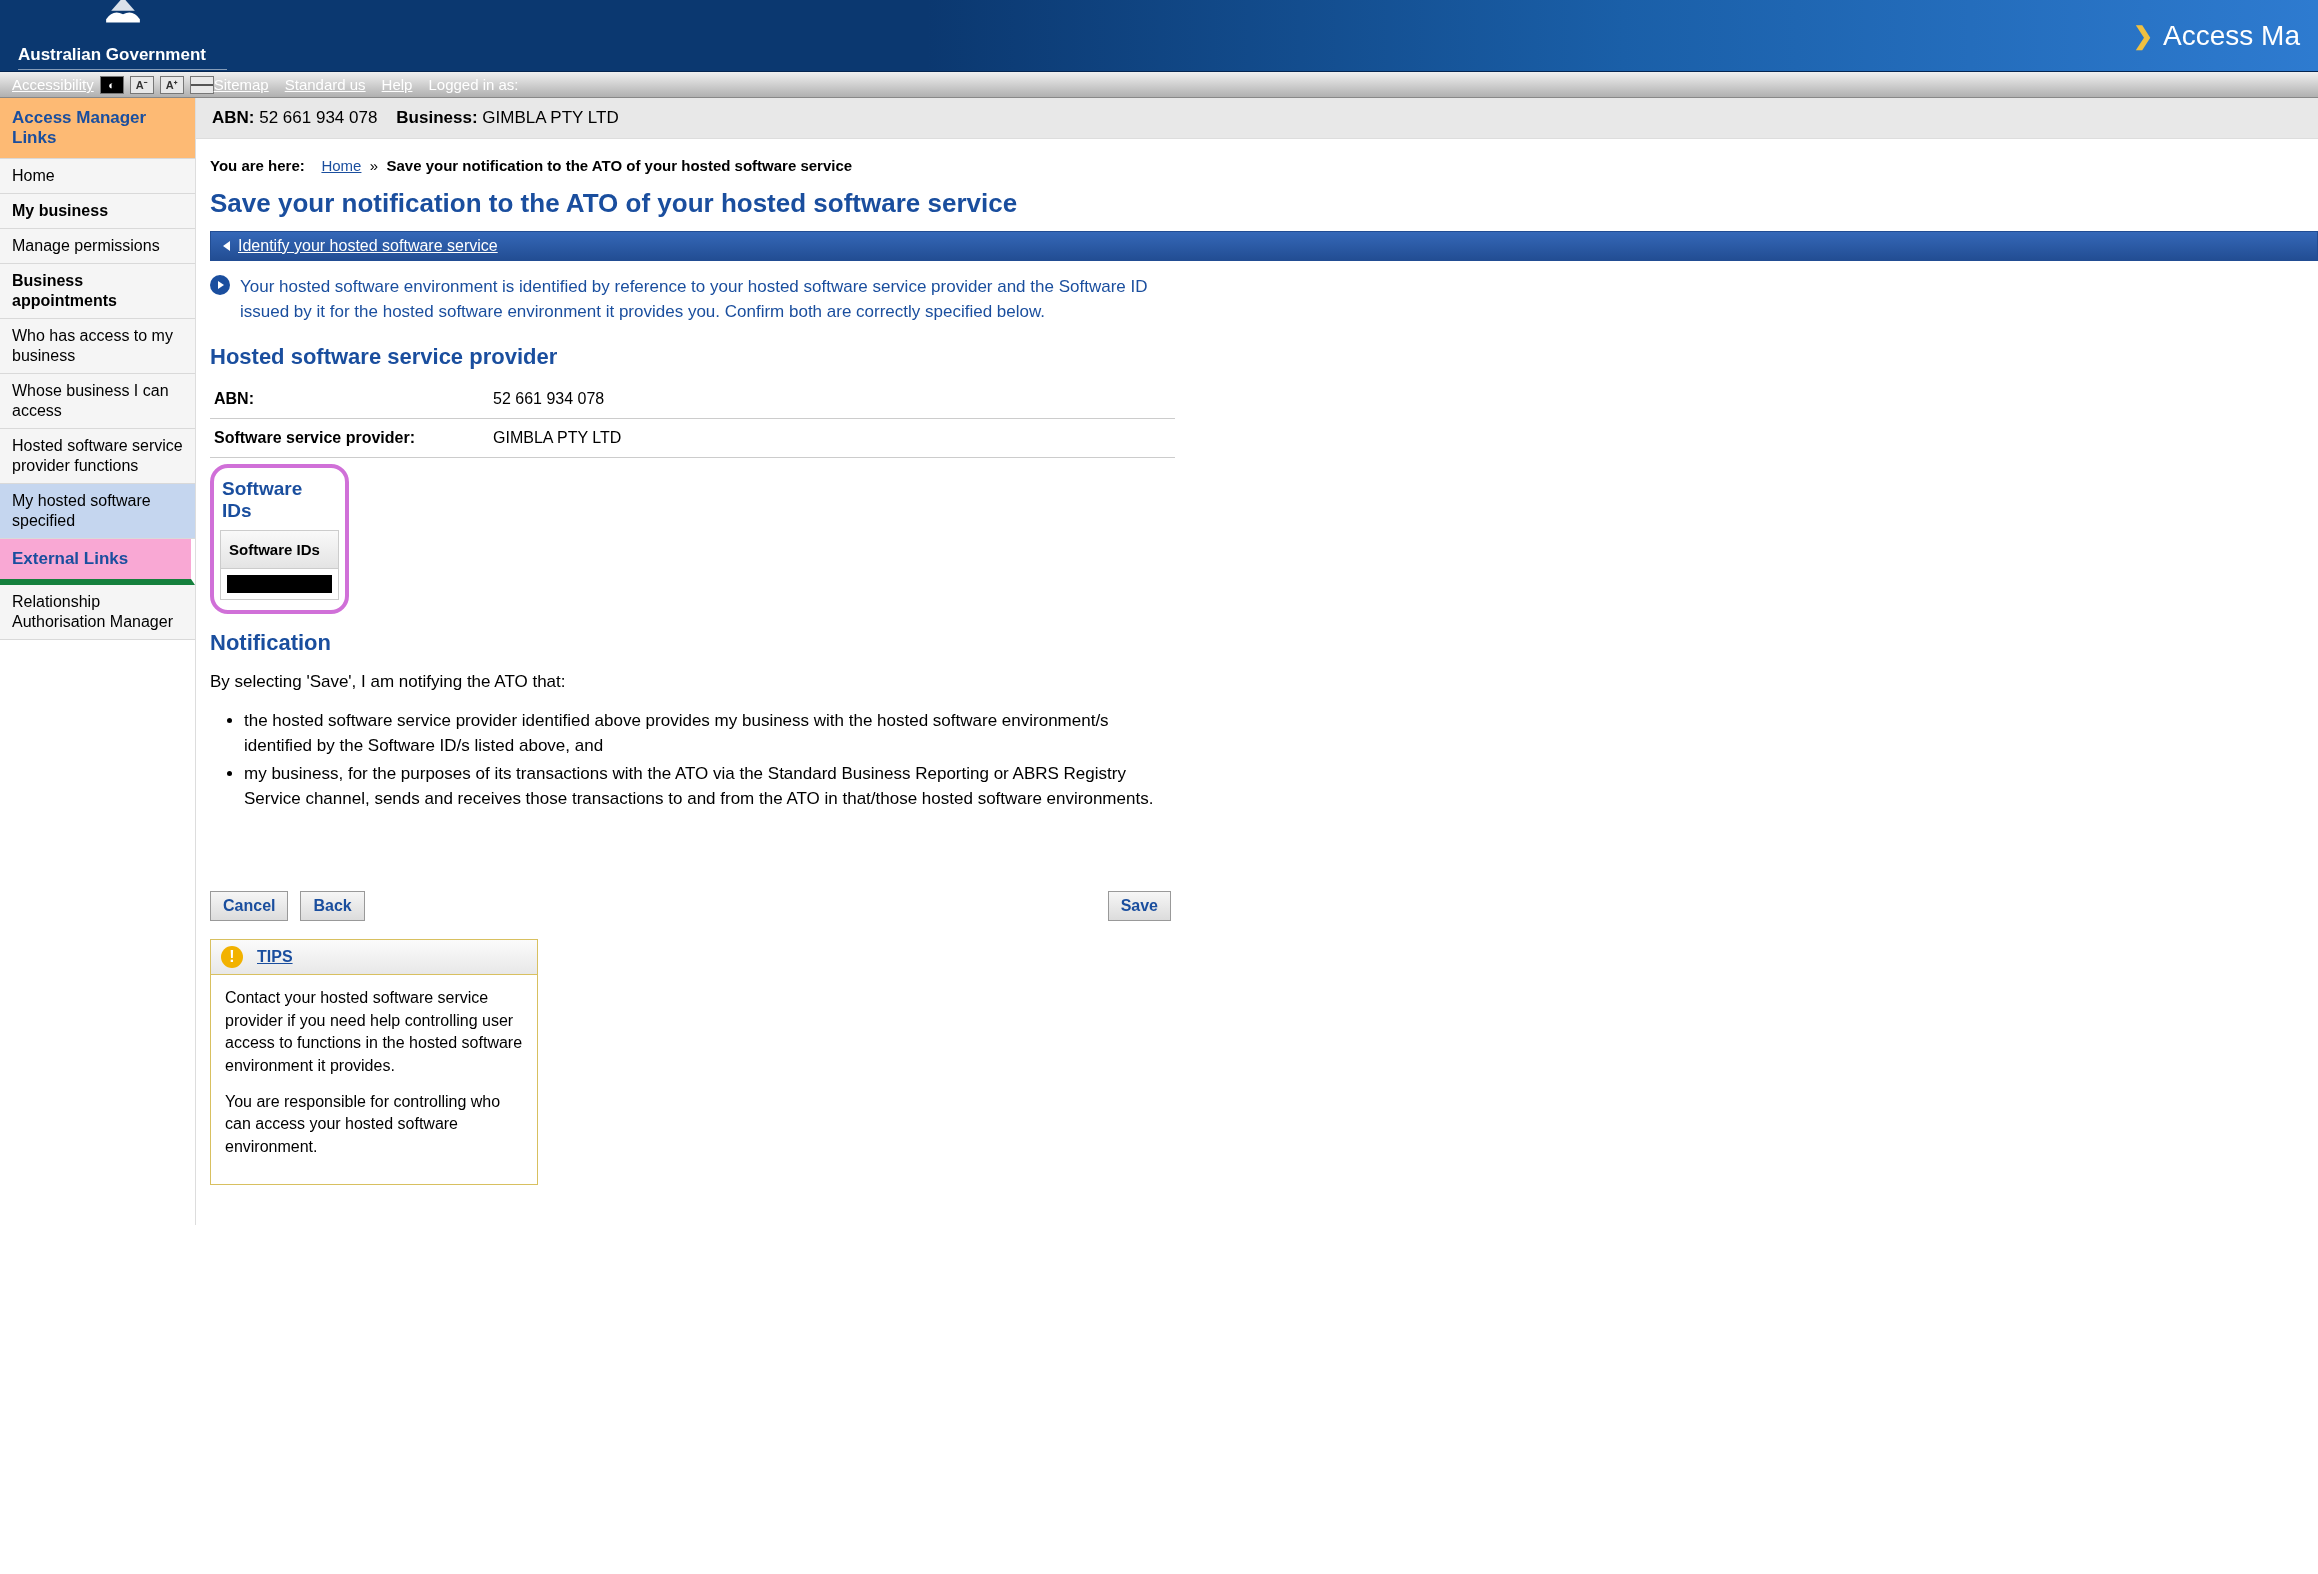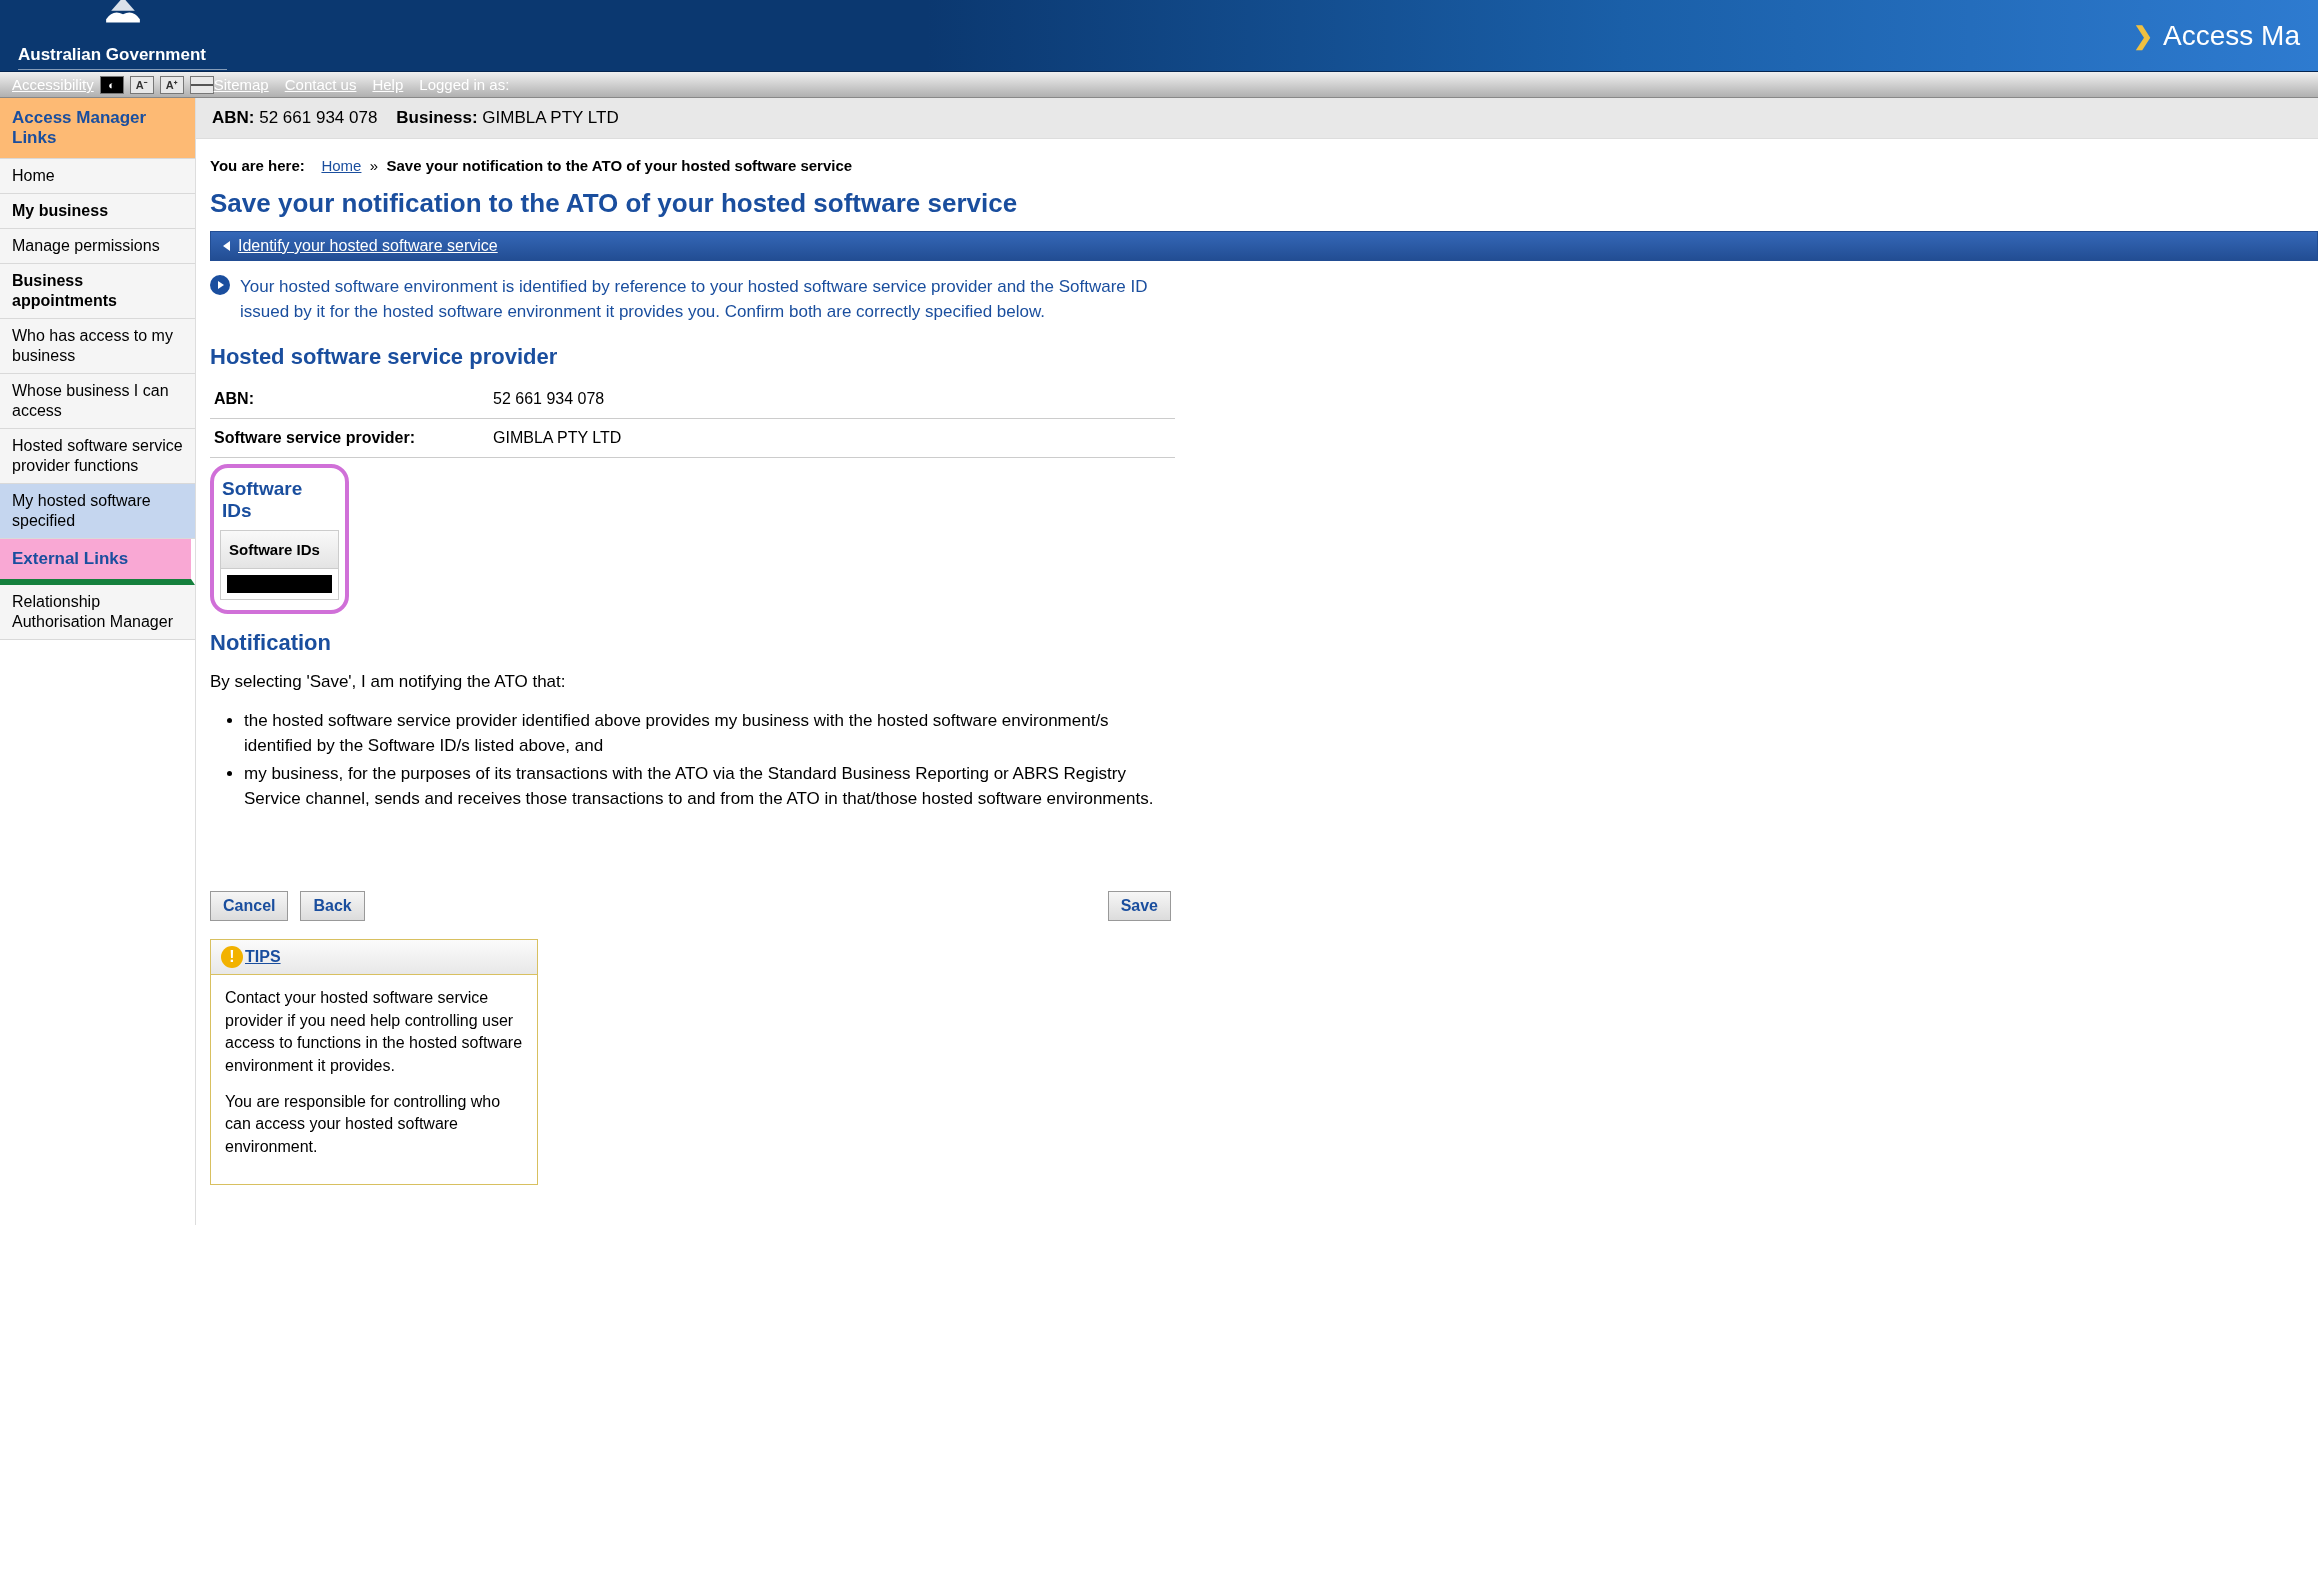--- a/index.html
+++ b/index.html
@@ -118,21 +118,21 @@
       padding:5px 12px; cursor:pointer;margin-top:20px;
     }
 
     
     .tips {
       border:1px solid #d8c060; background:#fff; width:328px; flex:none;
       position: relative;
     }
     .tips-head {
       background: linear-gradient(#fbfbfb,#e8e8e8); border-bottom:1px solid #d8c060;
-      padding:6px 10px; display:flex; align-items:center; gap:2px;
+      padding:6px 10px; display:flex; align-items:center; gap:14px;
     }
     .warn-icon { width:22px; height:22px; border-radius:50%; background:#f2b200; display:flex; align-items:center; justify-content:center; }
     .warn-icon::after { content:'!'; color:#fff; font-weight:bold; font-size:16px; }
     .tips-head a { color:#1a4e9e; font-weight:bold; text-decoration:underline; font-size:16px; }
     .tips-body { padding:12px 14px; font-size:16px; line-height:1.4; }
     .tips-body p { margin-bottom:14px; }
   </style>
 </head>
 <body>
 
@@ -166,21 +166,21 @@
     <span class="tb-btn">A⁻</span>
     <span class="tb-btn">A⁺</span>
     <span class="tb-btn tb-lines">
         <span></span>
         <span></span>
         <span></span>
       </span>
   </div>
   <div class="toolbar-right">
     <a href="#">Sitemap</a>
-    <a href="#">Contact us</a>
+    <a href="#">Standard us</a>
     <a href="#">Help</a>
     <span>Logged in as:</span>
   </div>
 </div>
 
 <div class="layout">
 
   <div class="sidebar">
     <div class="side-head">Access Manager Links</div>
     <div class="side-item nobold"><span>Home</span></div>

